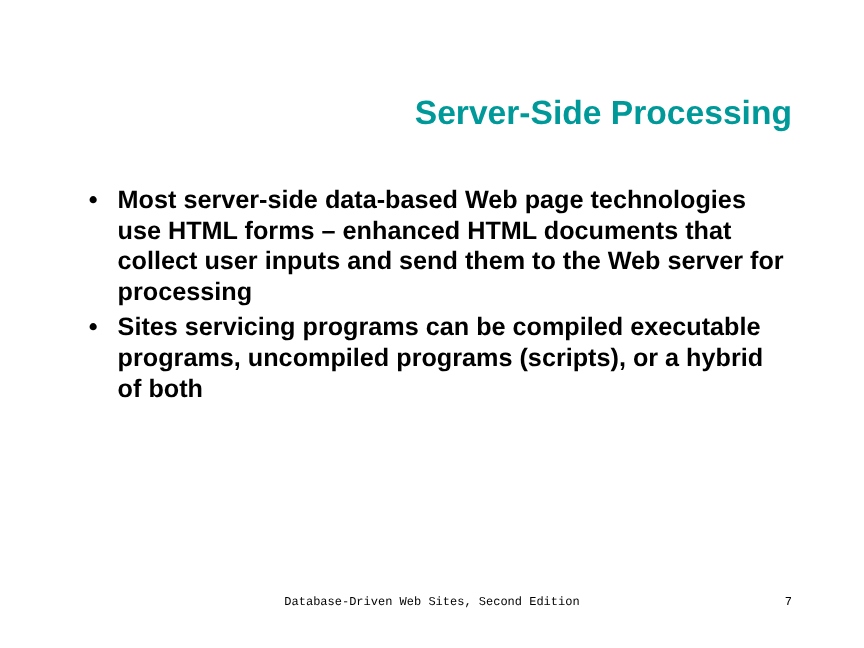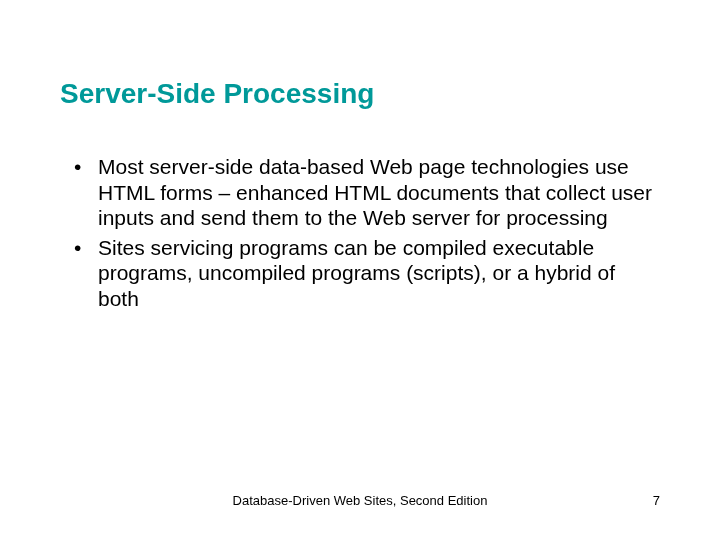--- a/index.html
+++ b/index.html
@@ -7,54 +7,54 @@
   .slide {
     width: 720px;
     height: 540px;
     position: relative;
     padding: 78px 60px 0 60px;
   }
   .title {
     color: #009999;
     font-weight: bold;
     font-size: 28px;
-    text-align: left;
+    text-align: right;
     margin-bottom: 44px;
   }
   .bullets {
     list-style: none;
     padding-left: 14px;
   }
   .bullets li {
     position: relative;
     padding-left: 24px;
     font-size: 21px;
-    font-weight: normal;
+    font-weight: bold;
     color: #000;
     line-height: 1.22;
     margin-bottom: 4px;
   }
   .bullets li::before {
     content: "•";
     position: absolute;
     left: 0;
     top: 0;
     font-size: 21px;
   }
   .footer {
     position: absolute;
     bottom: 32px;
     left: 0;
     width: 100%;
     padding: 0 60px 0 60px;
     display: flex;
     justify-content: space-between;
     align-items: baseline;
-    font-family: Liberation Sans, sans-serif;
-    font-size: 13px;
+    font-family: Liberation Mono, monospace;
+    font-size: 10px;
     color: #000;
   }
   .footer-text { flex: 1; text-align: center; }
   .footer-num { width: 40px; text-align: right; }
 </style>
 </head>
 <body>
 
 <div class="slide">
   <h1 class="title">Server-Side Processing</h1>

